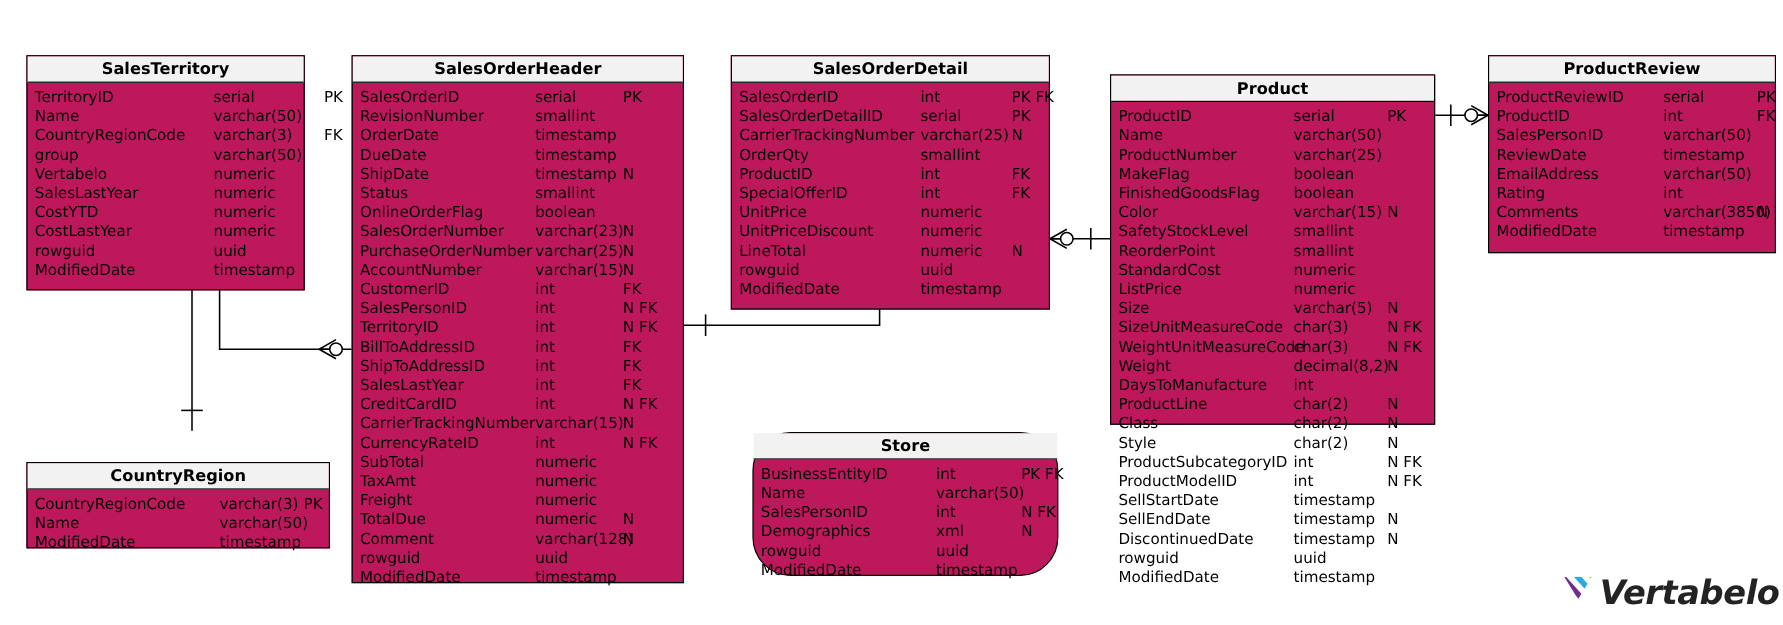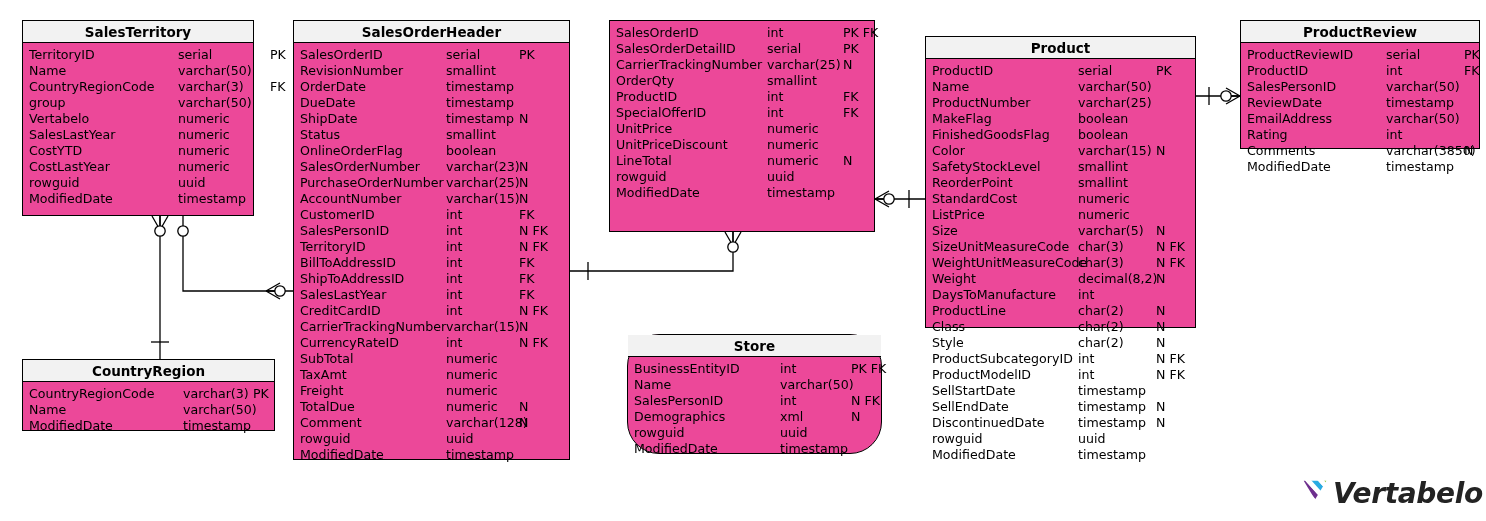--- a/index.html
+++ b/index.html
@@ -22,24 +22,25 @@
   }
   #links {
     position: absolute;
     left: 0; top: 0;
     width: 1486px;
     height: 521px;
     pointer-events: none;
   }
   .entity {
     position: absolute;
-    background: #ec4899;
+    background: #be185d;
     border: 1px solid #000000;
     box-sizing: border-box;
     z-index: 2;
+    margin-top: 26px;
   }
   .entity-title {
     background: #f2f2f2;
     border-bottom: 1px solid #000000;
     text-align: center;
     font-weight: bold;
     font-size: 13.5px;
     line-height: 22px;
     height: 22px;
     color: #000000;
@@ -354,20 +355,21 @@
             <span class="ak"></span>
           </div>
           <div class="attr">
             <span class="an">ModifiedDate</span>
             <span class="at">timestamp</span>
             <span class="ak"></span>
           </div>
         </div>
       </div>
       <div class="entity cols-d" style="left: 609px; top: 20px; width: 266px; height: 212px;">
+        <div class="entity-title">SalesOrderDetail</div>
         <div class="attrs">
           <div class="attr">
             <span class="an">SalesOrderID</span>
             <span class="at">int</span>
             <span class="ak">PK FK</span>
           </div>
           <div class="attr">
             <span class="an">SalesOrderDetailID</span>
             <span class="at">serial</span>
             <span class="ak">PK</span>
@@ -577,21 +579,21 @@
             <span class="at">uuid</span>
             <span class="ak"></span>
           </div>
           <div class="attr">
             <span class="an">ModifiedDate</span>
             <span class="at">timestamp</span>
             <span class="ak"></span>
           </div>
         </div>
       </div>
-      <div class="entity cols-g" style="left: 1240px; top: 20px; width: 240px; height: 129px;">
+      <div class="entity cols-g" style="left: 1240px; top: 20px; width: 240px; height: 165px;">
         <div class="entity-title">ProductReview</div>
         <div class="attrs">
           <div class="attr">
             <span class="an">ProductReviewID</span>
             <span class="at">serial</span>
             <span class="ak">PK</span>
           </div>
           <div class="attr">
             <span class="an">ProductID</span>
             <span class="at">int</span>

